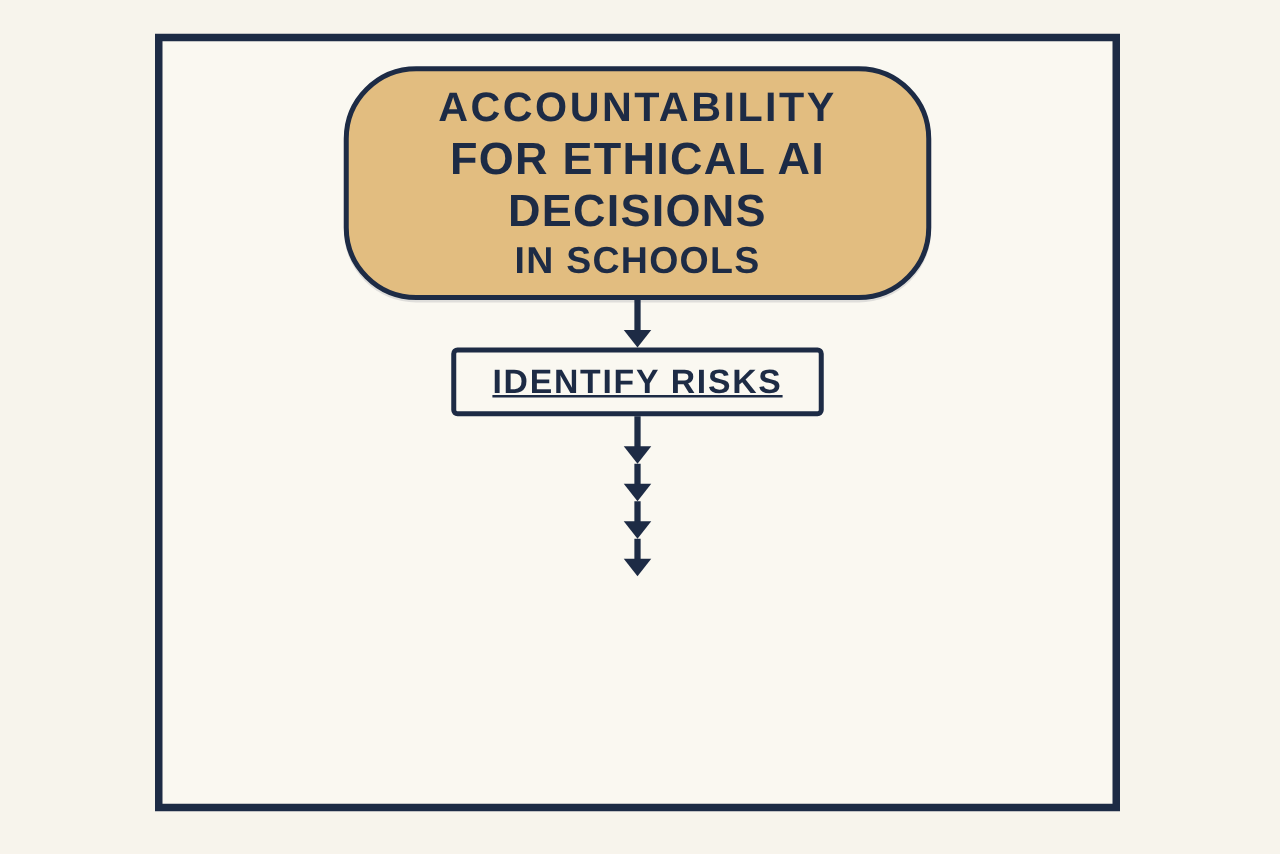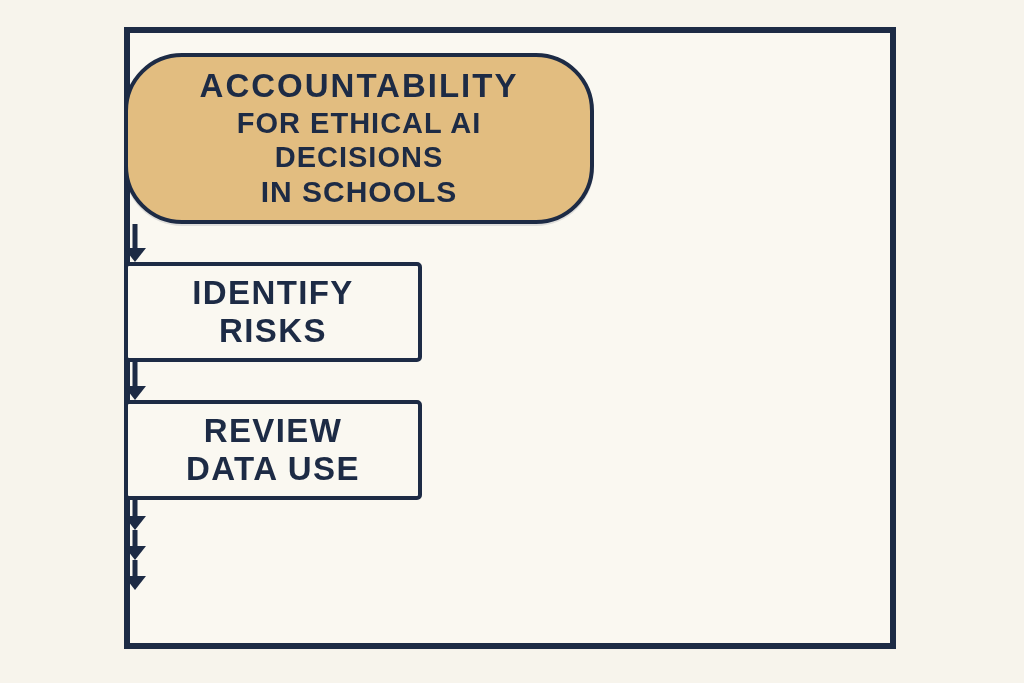--- a/index.html
+++ b/index.html
@@ -34,20 +34,21 @@
   }
 
   #flow {
     position: absolute;
     left: 124px;
     top: 27px;
     width: 772px;
     height: 622px;
     display: flex;
     flex-direction: column;
+    align-items: center;
     box-sizing: border-box;
     padding-top: 26px;
   }
 
   .node {
     border: 4px solid #1d2b45;
     background: #faf8f1;
     color: #1d2b45;
     text-align: center;
     letter-spacing: 1.2px;
@@ -68,34 +69,35 @@
     font-size: 30px;
     line-height: 1.18;
     flex-direction: column;
     box-shadow: 0 2px 0 rgba(29,43,69,0.12);
   }
   .node.title .line1 {
     font-size: 33px;
     letter-spacing: 2px;
   }
   .node.title .line2 {
-    font-size: 29px;
+    font-size: 36px;
     letter-spacing: 1px;
   }
   .node.title .line3 {
     font-size: 30px;
     letter-spacing: 1px;
   }
 
   .node.step {
     border-radius: 5px;
     min-height: 54px;
-    font-size: 33px;
+    font-size: 27px;
     padding: 8px 26px;
     letter-spacing: 1.4px;
+    text-decoration: underline;
   }
 
   
   .arrow {
     width: 22px;
     height: 38px;
     position: relative;
   }
   .arrow .shaft {
     position: absolute;
@@ -143,23 +145,20 @@
 
     <div class="node step" style="width:298px">
       <span>Identify Risks</span>
     </div>
 
     <div class="arrow">
       <span class="shaft"></span>
       <span class="head"></span>
     </div>
 
-    <div class="node step" style="width:298px">
-      <span>Review Data Use</span>
-    </div>
 
     <div class="arrow short">
       <span class="shaft"></span>
       <span class="head"></span>
     </div>
 
 
     <div class="arrow short">
       <span class="shaft"></span>
       <span class="head"></span>

